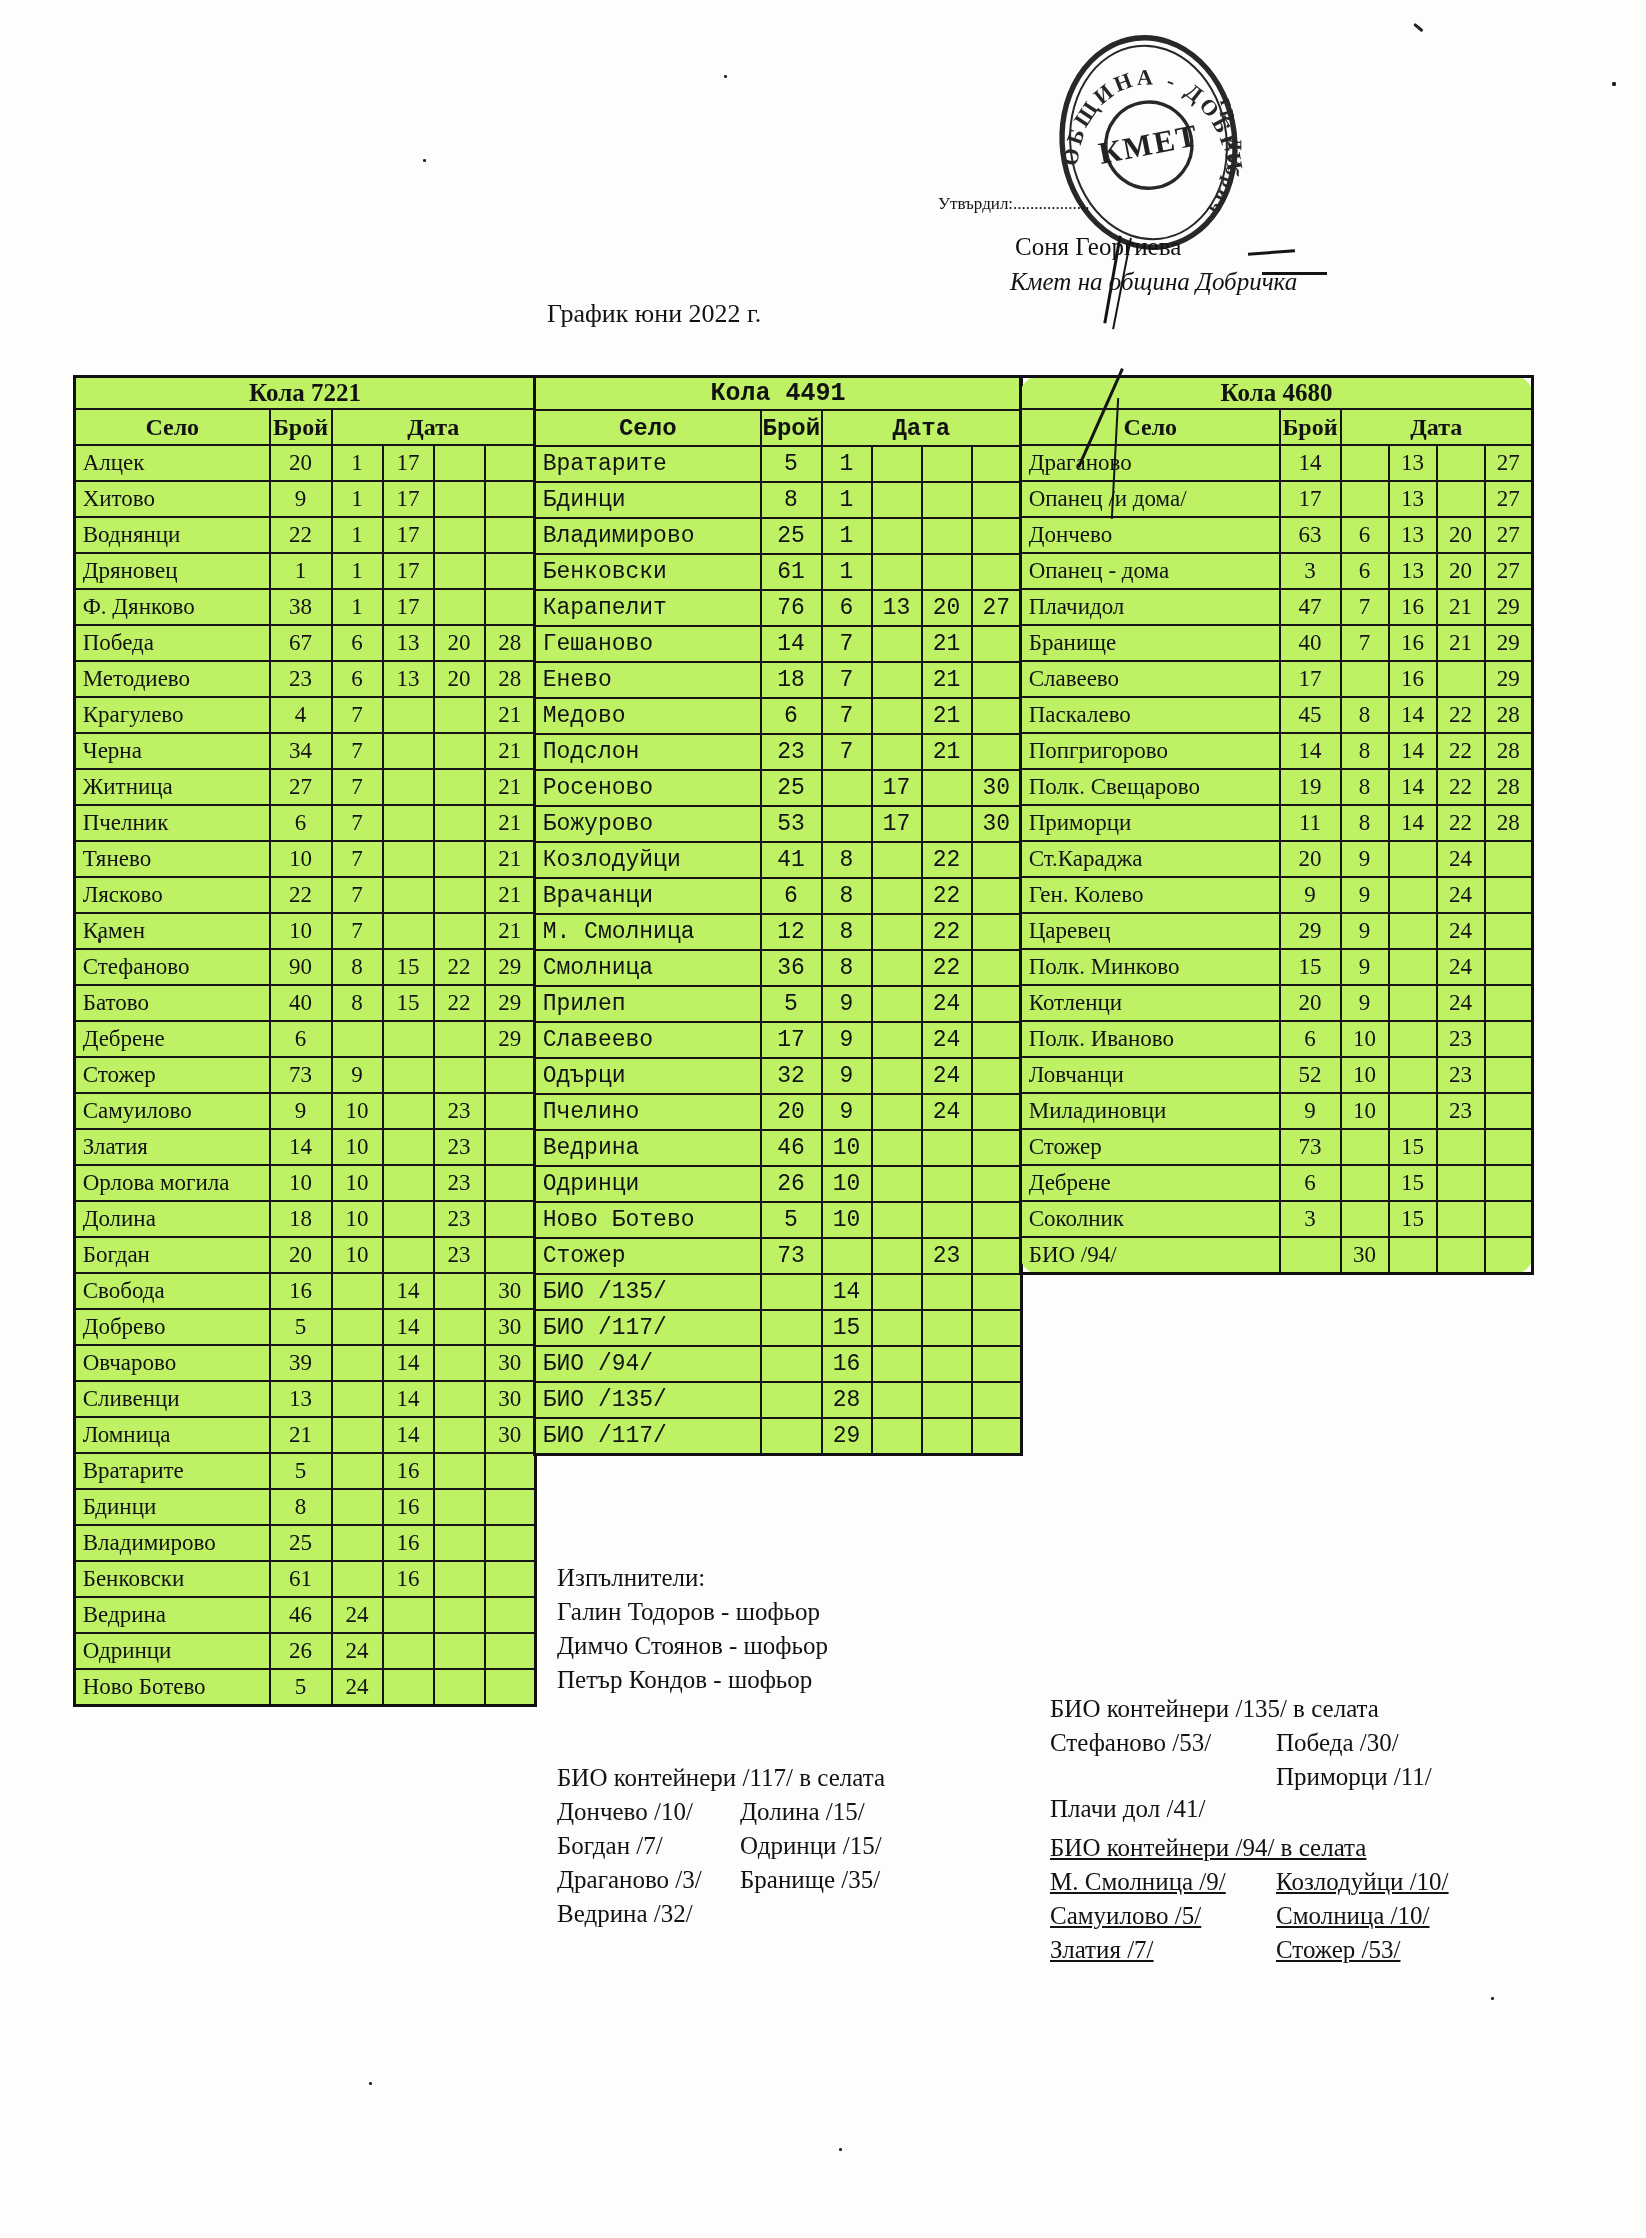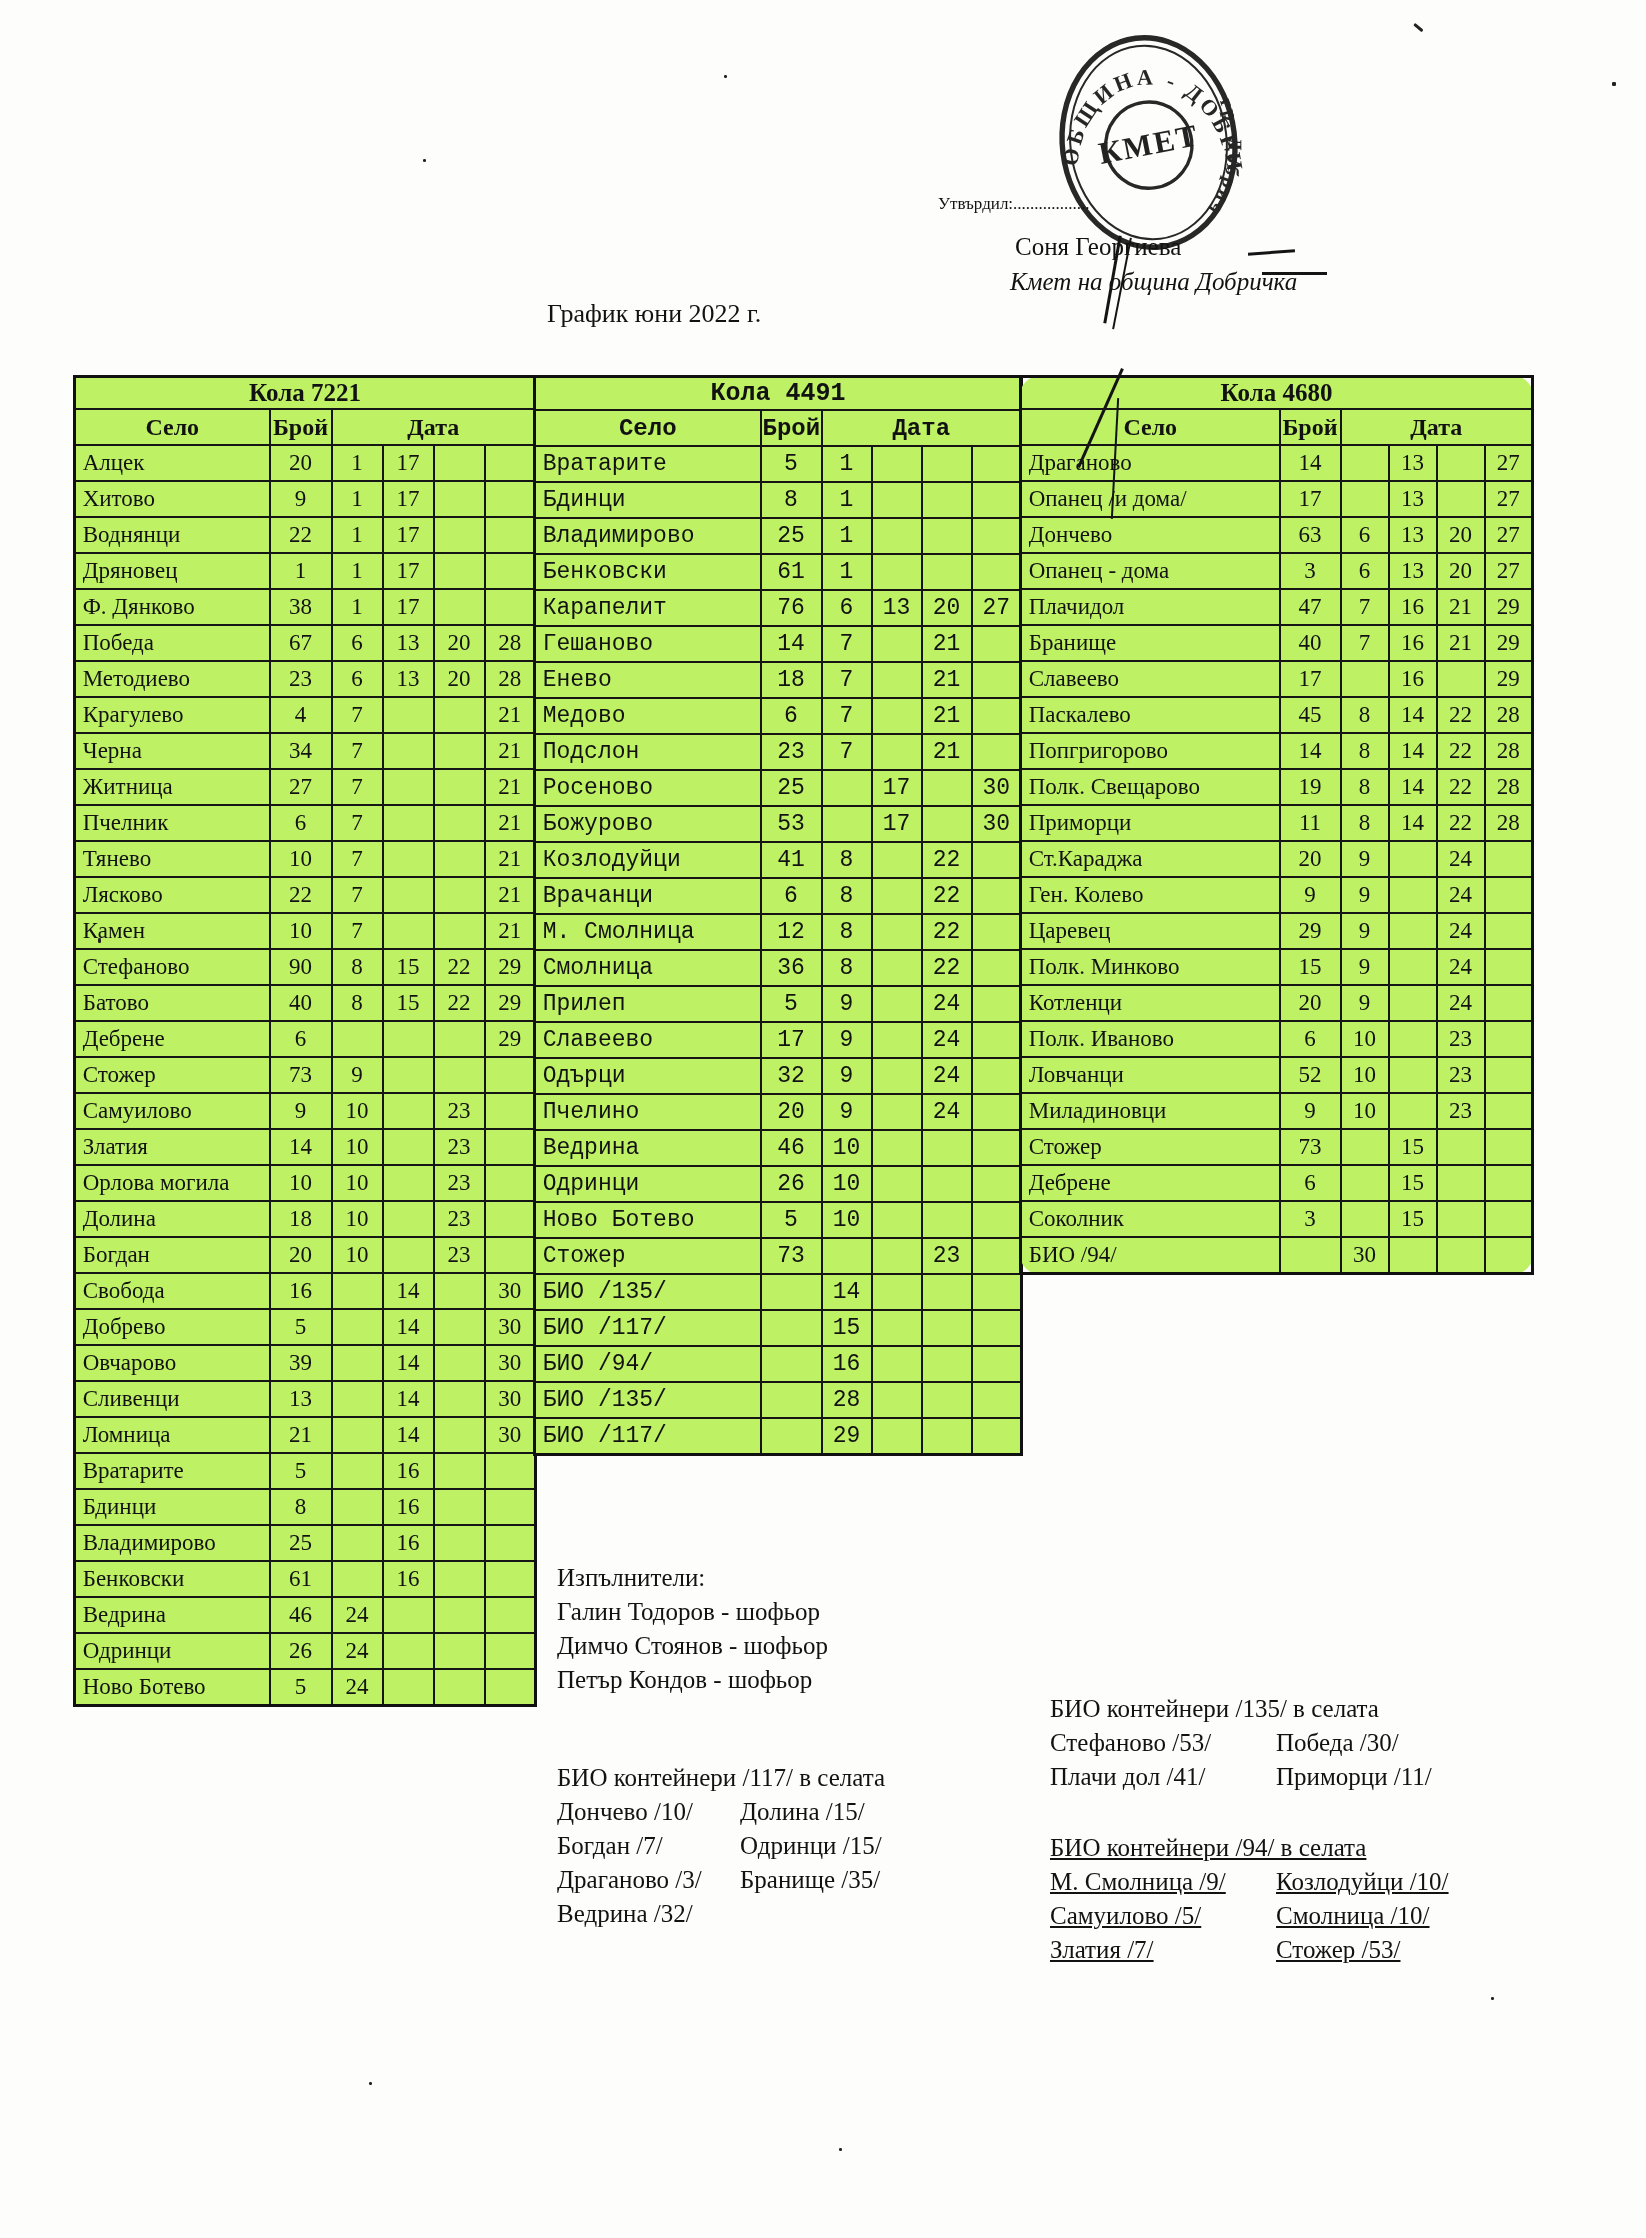--- a/index.html
+++ b/index.html
@@ -835,21 +835,21 @@
   <div class="txt" style="left:557px;top:1561px;">
     <span class="hd">Изпълнители:</span>
     <span class="hd">Галин Тодоров - шофьор</span>
     <span class="hd">Димчо Стоянов - шофьор</span>
     <span class="hd">Петър Кондов - шофьор</span>
   </div>
 
   <div class="txt" style="left:1050px;top:1692px;">
     <span class="hd">БИО контейнери /135/ в селата</span>
     <div class="bio-cols">
-      <div class="bio-col" style="width:226px;">
+      <div class="bio-col" style="width:226px;gap:32px;">
         <span>Стефаново /53/</span>
         <span>Плачи дол /41/</span>
       </div>
       <div class="bio-col">
         <span>Победа /30/</span>
         <span>Приморци /11/</span>
       </div>
     </div>
   </div>
 

